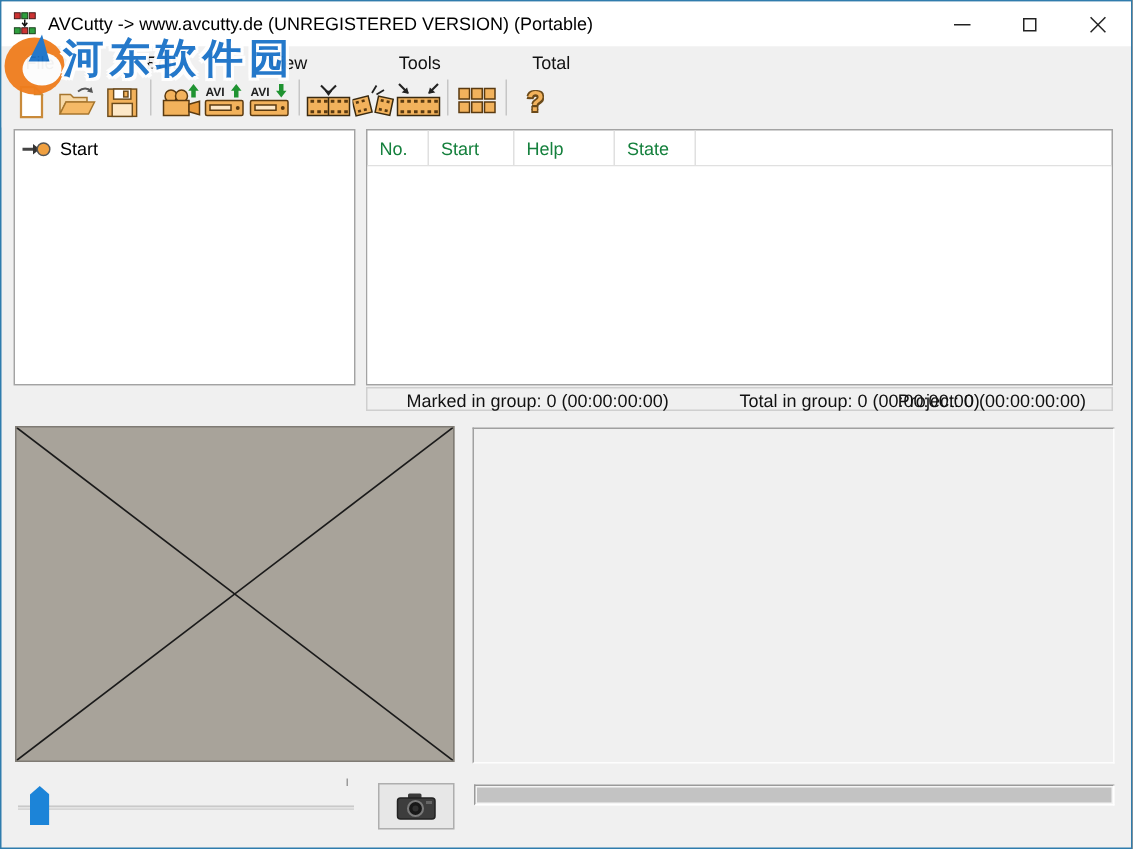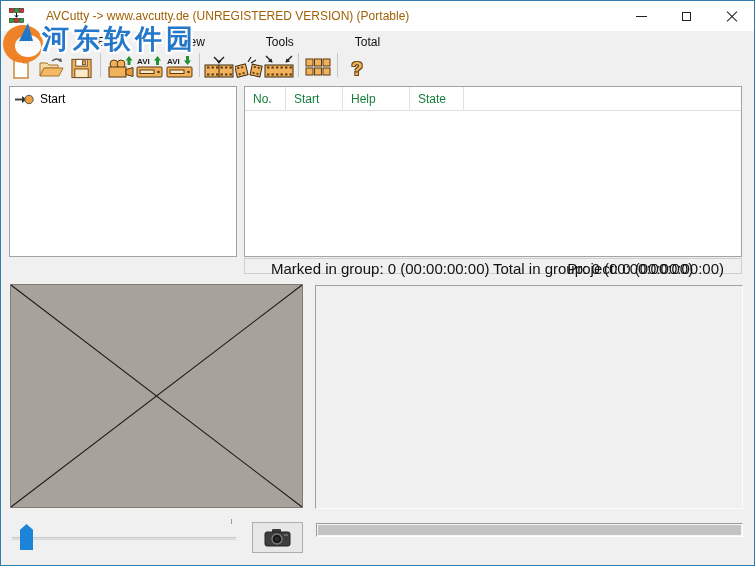--- a/index.html
+++ b/index.html
@@ -5,21 +5,21 @@
   * { margin:0; padding:0; box-sizing:border-box; }
   html,body { width:755px; height:566px; background:#555; }
   body { font-family:"Liberation Sans", sans-serif; font-size:12px; color:#000; }
 
   .window { position:relative; width:755px; height:566px; background:#f0f0f0;
             border:1px solid #2f7cad; overflow:hidden; }
 
   
   .titlebar { height:30px; background:#fff; display:flex; align-items:center; }
   .app-icon { width:16px; height:16px; margin-left:8px; flex:0 0 auto; }
-  .title-text { margin-left:21px; font-size:12px; color:#a16207; white-space:nowrap; }
+  .title-text { margin-left:7px; font-size:12px; color:#000000; white-space:nowrap; }
   .win-controls { margin-left:auto; display:flex; height:30px; }
   .win-btn { width:45px; height:30px; display:flex; align-items:center; justify-content:center; }
   .glyph-min { width:11px; height:0; border-top:1px solid #222; }
   .glyph-max { width:9px; height:9px; border:1px solid #222; }
   .glyph-close { position:relative; width:11px; height:11px; }
   .glyph-close::before,.glyph-close::after { content:""; position:absolute; left:-1px; top:5px;
       width:14px; height:1px; background:#222; }
   .glyph-close::before { transform:rotate(45deg); }
   .glyph-close::after  { transform:rotate(-45deg); }
 
@@ -42,21 +42,21 @@
 
   .table-panel { position:absolute; left:243px; top:85px; width:498px; height:171px;
       background:#fff; border:1px solid #a3a3a3; display:flex; flex-direction:column; }
   .table-header { display:flex; height:24px; border-bottom:1px solid #e0e0e0; flex:0 0 auto; }
   .th { display:flex; align-items:center; padding-left:8px; border-right:1px solid #e0e0e0;
         white-space:nowrap; overflow:hidden; color:#15803d; }
   .th-fill { flex:1; border-right:none; }
   .table-body { flex:1; background:#fff; }
 
   .status-strip { position:absolute; left:243px; top:257px; width:498px; height:16px;
-      border:1px solid #cfcfcf; background:#f0f0f0; font-size:15px; }
+      border:1px solid #cfcfcf; background:#f0f0f0; font-size:12px; }
   .status-strip span { position:absolute; top:1px; white-space:nowrap; color:#111; }
   .st-marked { left:26px; } .st-total { left:213px;margin-left:35px; } .st-project { right:17px; }
 
   .preview-panel { position:absolute; left:9px; top:283px; width:293px; height:224px;
       background:#a8a39a; border:1px solid #7f7b74; }
   .preview-panel svg { display:block; width:100%; height:100%; }
 
   .right-panel { position:absolute; left:314px; top:284px; width:428px; height:224px;
       background:#f0f0f0; border:1px solid; border-color:#a0a0a0 #fdfdfd #fdfdfd #a0a0a0; }
 

